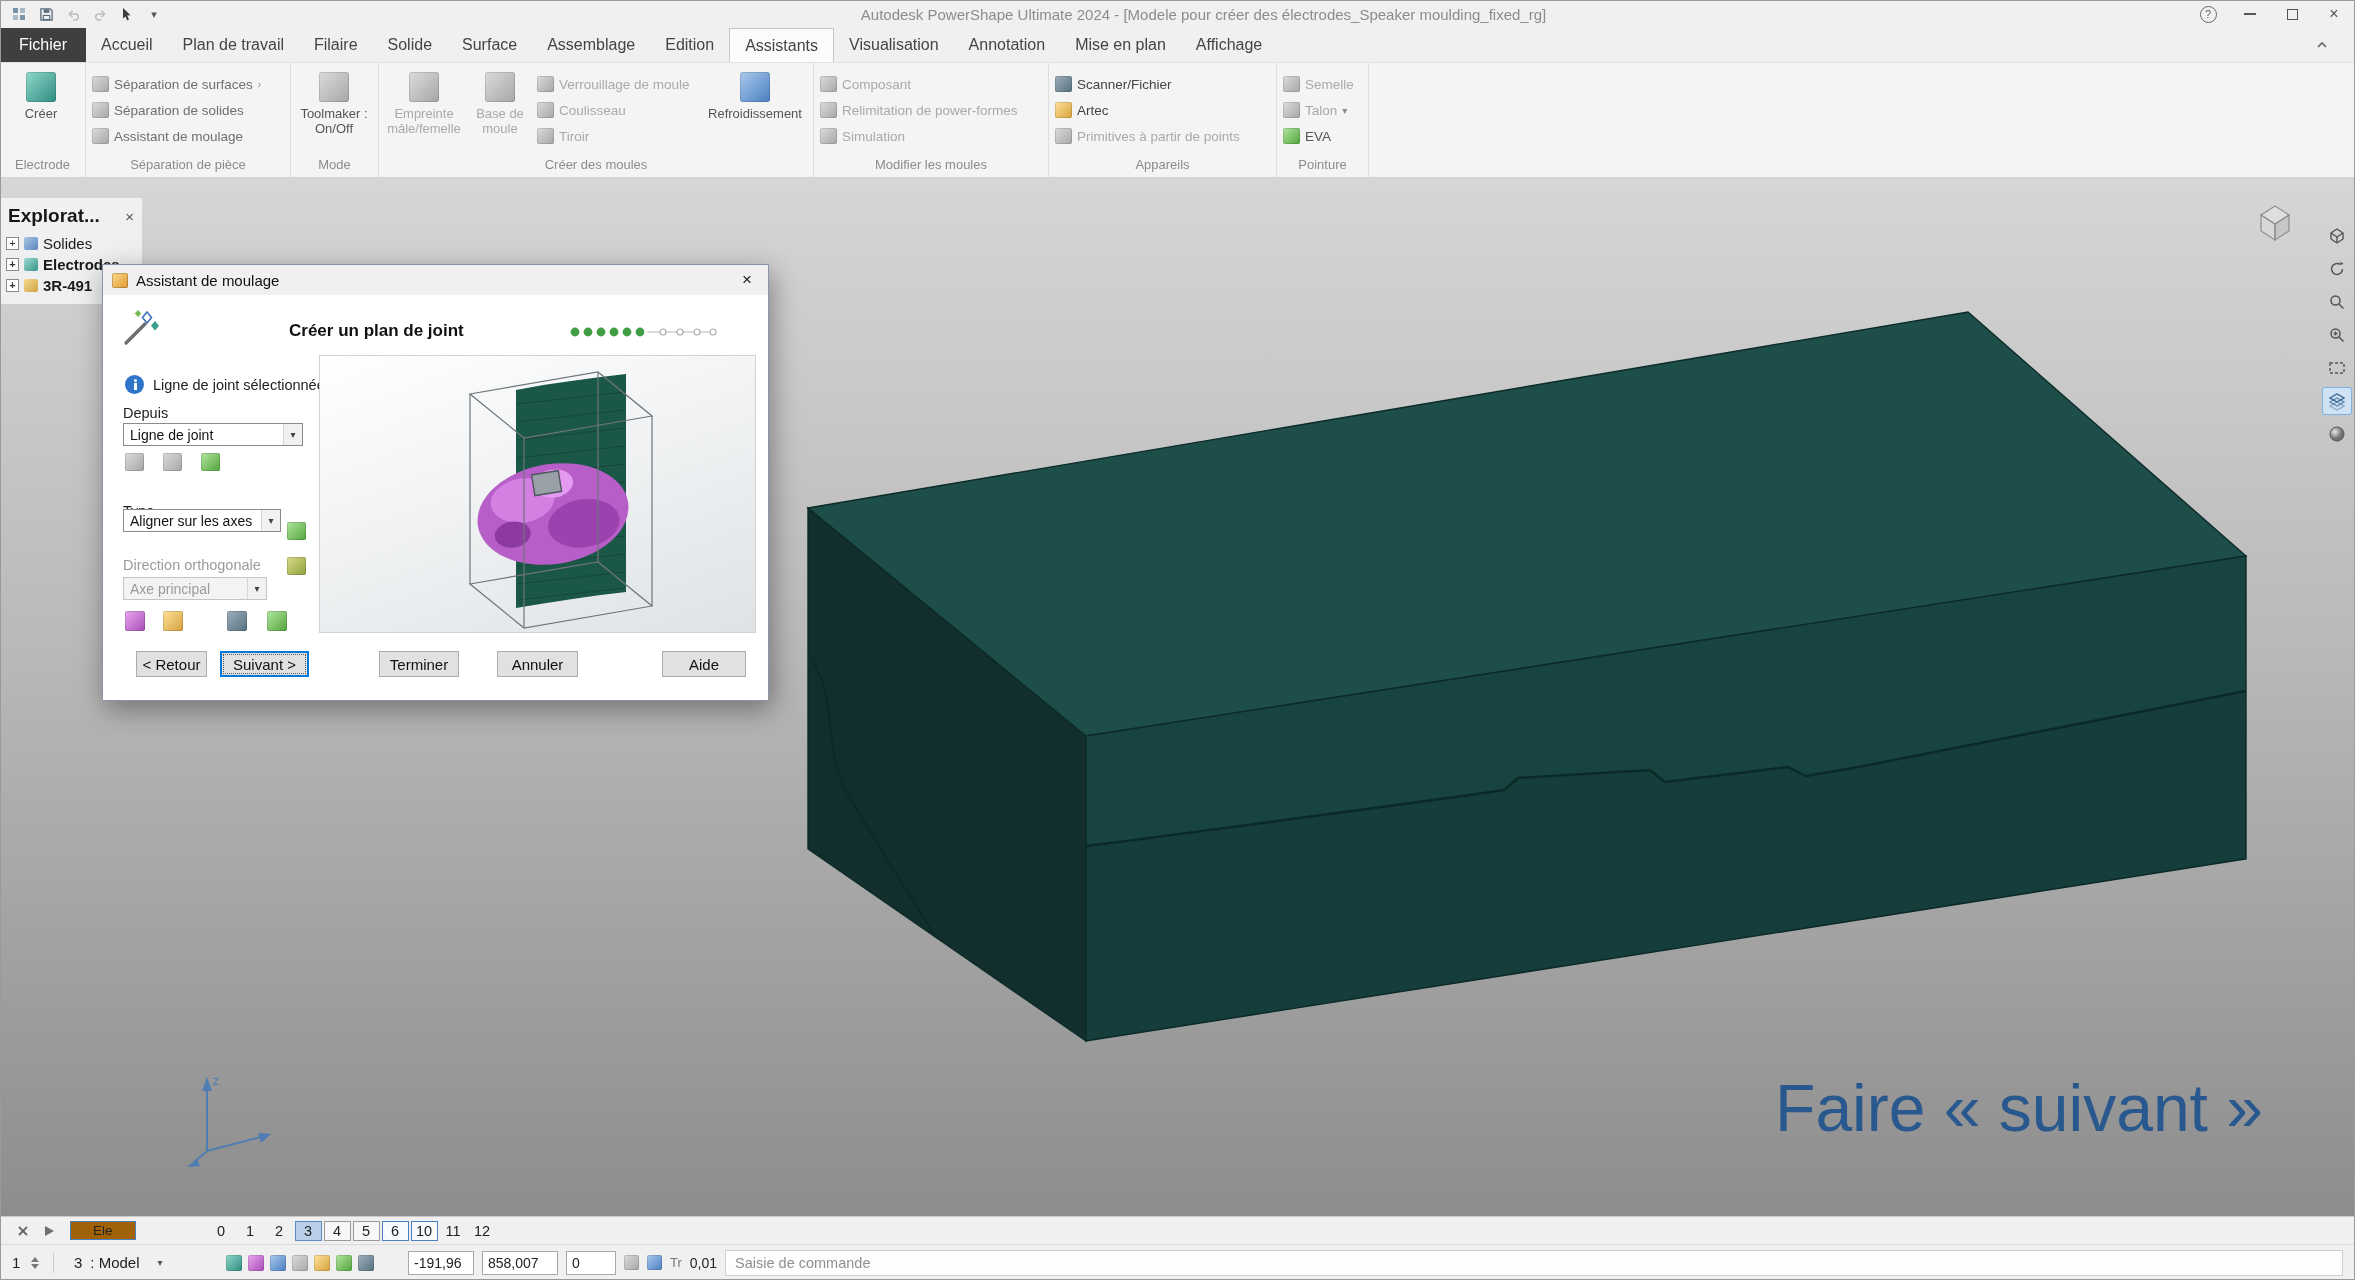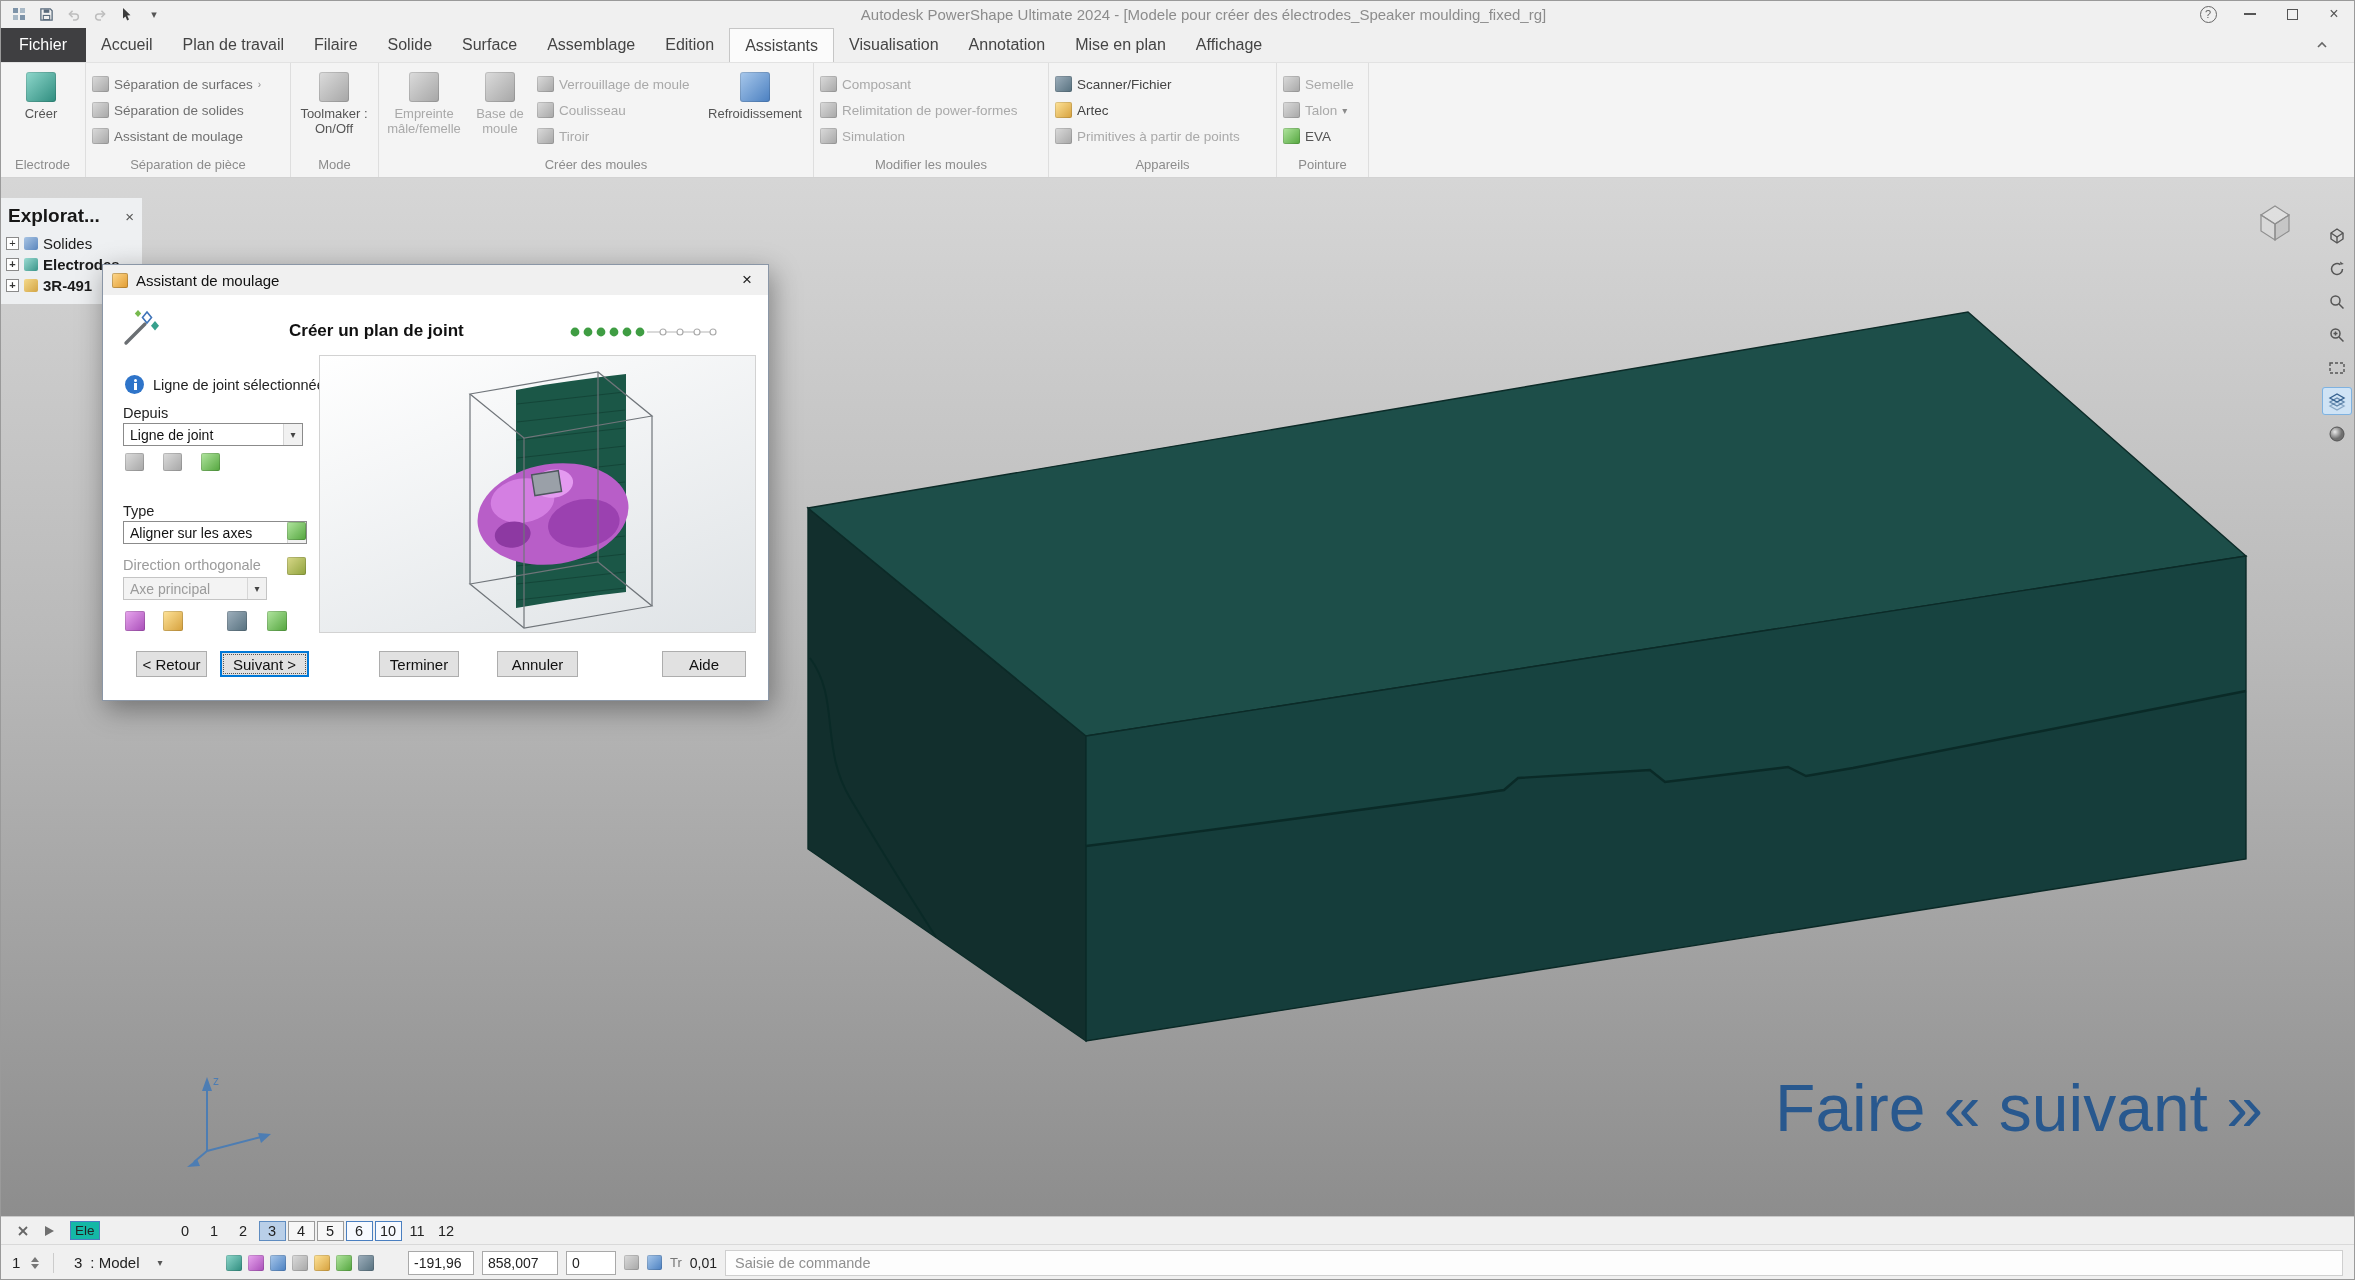--- a/index.html
+++ b/index.html
@@ -101,21 +101,21 @@
   .combo .chev{width:19px;height:100%;display:flex;align-items:center;justify-content:center;color:#444;font-size:10px;background:#f1f1f1;border-left:1px solid #d6d6d6;flex:none;}
   .combo.disabled{background:#f3f3f3;color:#9b9b9b;border-color:#c4c4c4;}
   .dico{position:absolute;width:19px;height:18px;border-radius:2px;box-shadow:inset 0 0 0 1px rgba(0,0,0,.14);}
   .preview{position:absolute;left:216px;top:60px;width:437px;height:278px;border:1px solid #d2d2d2;background:linear-gradient(160deg,#ffffff,#dfe3e6);}
   .dbtn{position:absolute;top:356px;height:26px;background:#e1e1e1;border:1px solid #adadad;font-size:15px;color:#111;display:flex;align-items:center;justify-content:center;font-family:inherit;}
   .dbtn.default{border-color:var(--accent,#0078d7);box-shadow:inset 0 0 0 1px var(--accent,#0078d7);outline:1px dotted #555;outline-offset:-4px;}
 
   
   .levelbar{position:absolute;left:0;top:1216px;width:100%;height:28px;background:#f0f0f0;border-top:1px solid #cacaca;display:flex;align-items:center;padding-left:14px;}
   .lb-icon{width:18px;height:18px;display:flex;align-items:center;justify-content:center;margin-right:8px;}
-  .lb-ele{border:1px solid #4a7fc0;background:#14b8a6;padding:1px 4px;font-size:13.5px;color:#222;margin-left:4px;}
+  .lb-ele{border:1px solid #4a7fc0;background:#a16207;padding:1px 22px;font-size:13.5px;color:#222;margin-left:4px;}
   .lb-nums{display:flex;gap:2px;margin-left:72px;}
   .lvl{width:27px;height:20px;display:flex;align-items:center;justify-content:center;font-size:14.5px;color:#222;border:1px solid transparent;}
   .lvl.boxed{border-color:#9a9a9a;background:#f7f7f7;}
   .lvl.boxed-blue{border-color:#4a7fc0;background:#f7faff;}
   .lvl.sel{background:#b9cfe8;border-color:#5f8cc0;}
 
   
   .statusbar{position:absolute;left:0;top:1244px;width:100%;height:36px;background:#f0f0f0;border-top:1px solid #d9d9d9;display:flex;align-items:center;padding:0 8px;gap:8px;}
   .sb-counter{display:flex;align-items:center;gap:5px;}
   .sb-num{font-size:15px;color:#222;padding-left:4px;min-width:18px;}
@@ -496,21 +496,21 @@
       <div class="combo" style="left:20px;top:128px;width:180px">
         <span class="val">Ligne de joint</span>
         <span class="chev">▾</span>
       </div>
 
       <span class="dico ic-gray" style="left:22px;top:158px"></span>
       <span class="dico ic-gray" style="left:60px;top:158px"></span>
       <span class="dico ic-green" style="left:98px;top:158px"></span>
 
       <span class="fld-label" style="left:20px;top:208px">Type</span>
-      <div class="combo" style="left:20px;top:226px;width:184px">
+      <div class="combo" style="left:20px;top:214px;width:158px">
         <span class="val">Aligner sur les axes</span>
         <span class="chev">▾</span>
       </div>
       <span class="dico ic-green" style="left:184px;top:227px"></span>
 
       <span class="fld-label" style="left:20px;top:262px;color:#9b9b9b">Direction orthogonale</span>
       <span class="dico ic-olive" style="left:184px;top:262px"></span>
       <div class="combo disabled" style="left:20px;top:282px;width:144px">
         <span class="val">Axe principal</span>
         <span class="chev">▾</span>

